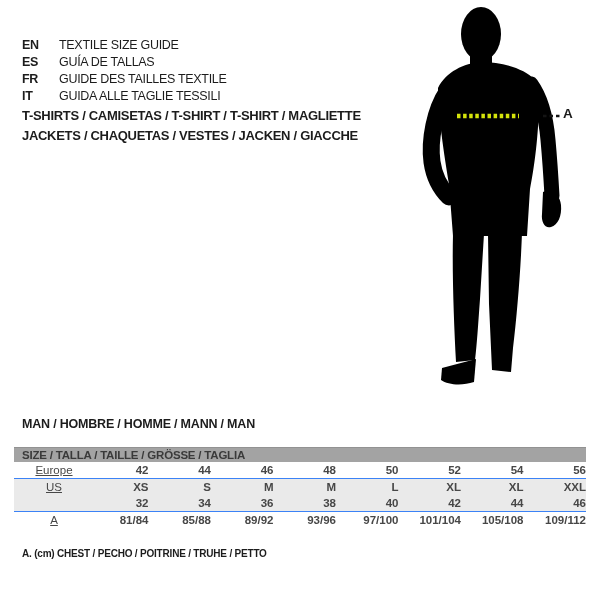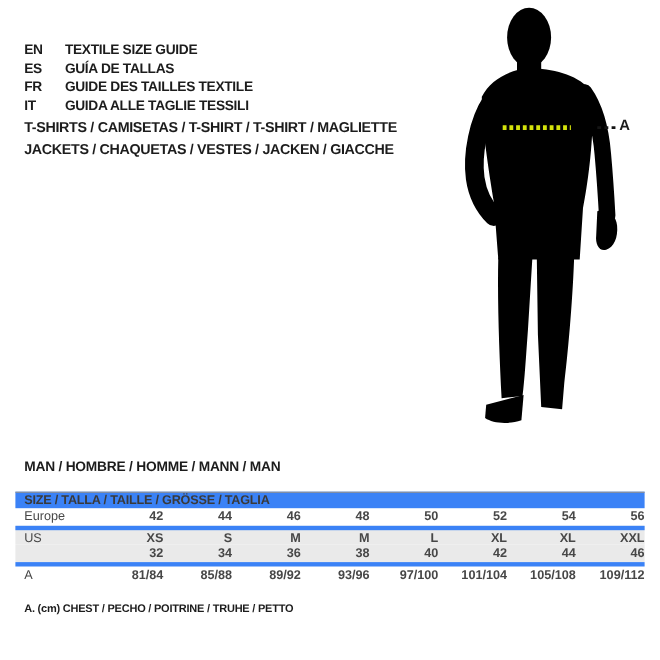--- a/index.html
+++ b/index.html
@@ -4,39 +4,39 @@
 <style>
   html,body{margin:0;padding:0;background:#fff;}
   .canvas{
     position:relative;width:600px;height:600px;background:#ffffff;overflow:hidden;
     font-family:"Liberation Sans",sans-serif;color:#1c1c1c;
   }
   
   .langs{position:absolute;left:22px;top:5px;margin-top:32px;}
   .lang-row{display:flex;height:17px;line-height:17px;}
   .lang-code{width:37px;font-size:12.5px;font-weight:700;letter-spacing:-0.3px;}
-  .lang-label{font-size:12.5px;font-weight:700;letter-spacing:-0.3px;}
+  .lang-label{font-size:12.5px;font-weight:400;letter-spacing:-0.3px;}
   
   .cats{position:absolute;left:22px;top:106px;}
   .cat-line{font-size:13px;font-weight:700;letter-spacing:-0.3px;line-height:19.5px;white-space:nowrap;}
   
   .fig{position:absolute;left:420px;top:4px;}
   .a-label{position:absolute;left:563px;top:106px;font-size:13.5px;font-weight:700;}
   
   .man-title{position:absolute;left:22px;top:417px;font-size:12.5px;font-weight:700;letter-spacing:-0.2px;}
   
   .tbl{position:absolute;left:14px;top:447px;width:572px;font-size:11.5px;}
   .thead{
-    height:15px;line-height:15px;background:#3b82f6;border-top:1px solid #929292;
+    height:15px;line-height:15px;background:#a3a3a3;border-top:1px solid #929292;
     padding-left:8px;font-weight:700;color:#3a3a3a;letter-spacing:-0.2px;box-sizing:border-box;
   }
   .trow{display:flex;height:16px;line-height:16px;color:#474747;box-sizing:border-box;}
   .trow.shade{background:#eaeaea;}
-  .trow.sep{border-top:4px solid #3b82f6;height:17px;line-height:16px;gap:16px;}
-  .tlabel{width:72px;padding-left:8px;box-sizing:border-box;text-align:left;}
+  .trow.sep{border-top:1px solid #3b82f6;height:17px;line-height:16px;gap:16px;}
+  .tlabel{width:72px;padding-left:8px;box-sizing:border-box;text-align:center;text-decoration:underline;}
   .tcell{flex:1;text-align:right;font-weight:bold;}
   
   .footnote{position:absolute;left:22px;top:548px;font-size:10px;font-weight:700;letter-spacing:-0.2px;}
 </style>
 </head>
 <body>
 
 <div class="canvas">
 
   <div class="langs">

